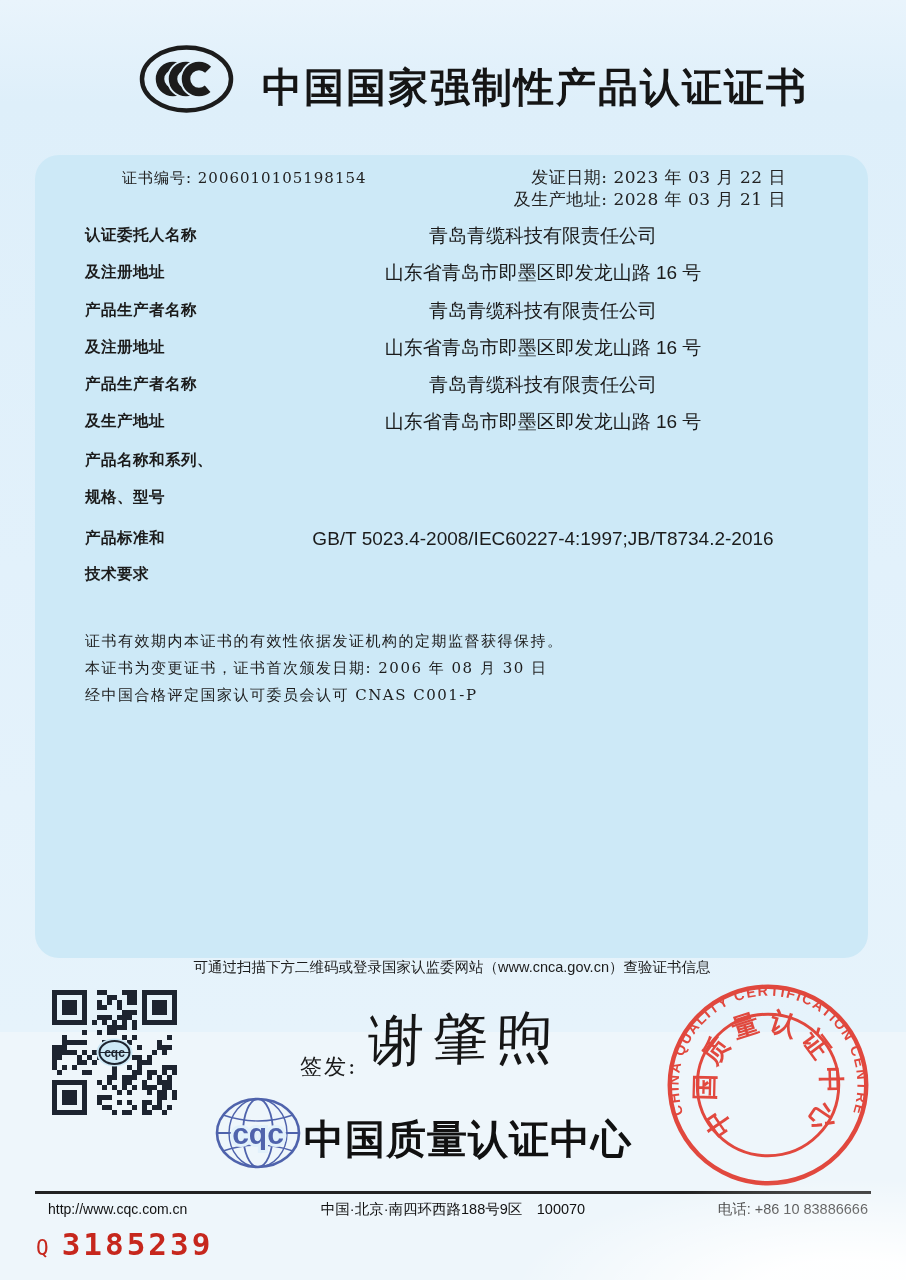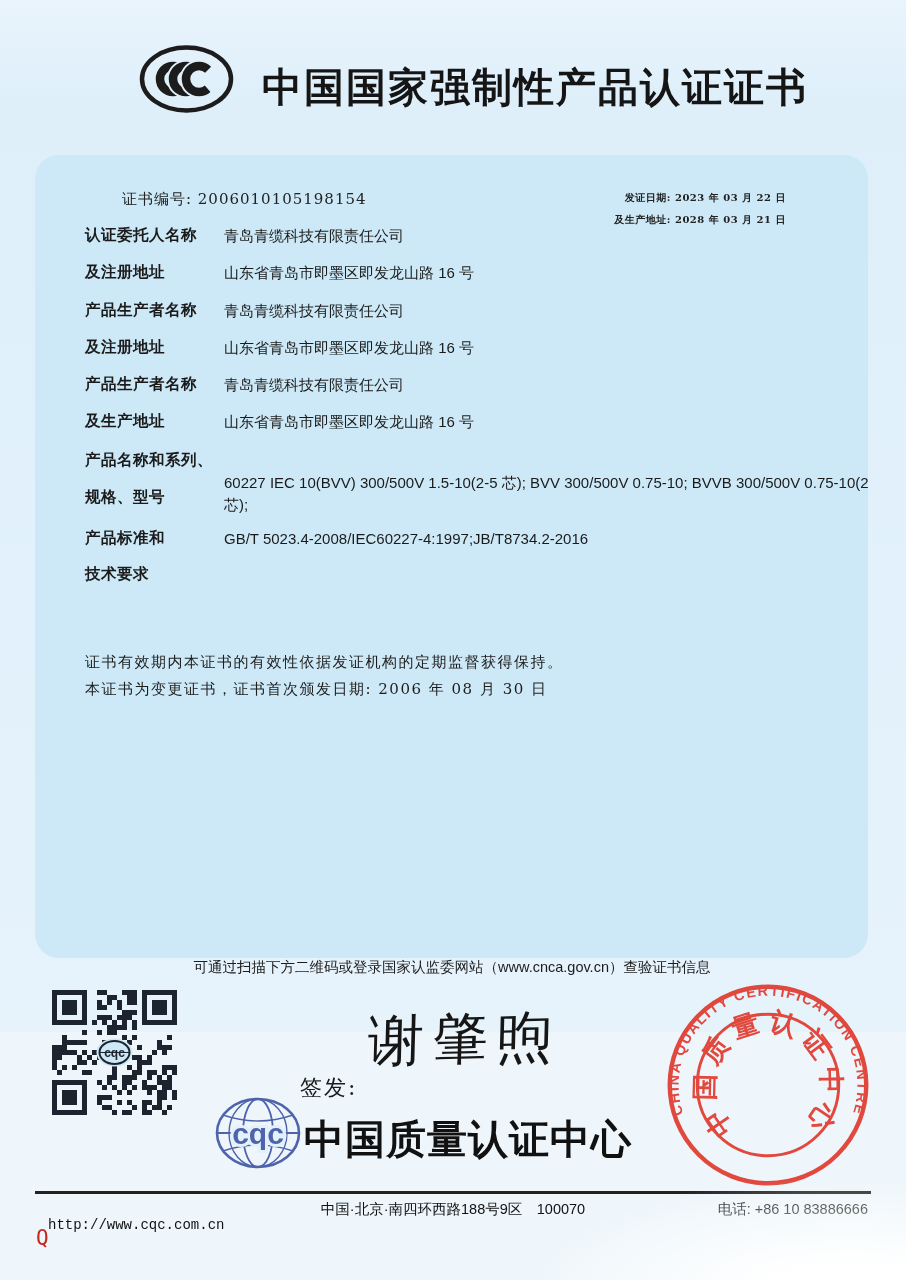--- a/index.html
+++ b/index.html
@@ -7,35 +7,35 @@
   .page{position:relative;width:906px;height:1032px;
         background:linear-gradient(180deg,#e9f4fc 0%,#deeffa 10%,#e2f1fb 55%,#e6f3fb 100%);
         font-family:"Liberation Sans",sans-serif;color:#1b1b1b;}
   .panel{position:absolute;left:35px;top:155px;width:833px;height:803px;
          background:#cde9f7;border-radius:24px;}
   .abs{position:absolute;}
   
   .title{position:absolute;left:262px;top:60px;font-size:40px;font-weight:700;
          letter-spacing:2px;color:#151515;margin:0;}
   
-  .kai{font-family:"DejaVu Serif",serif;margin-top:21px;}
+  .kai{font-family:"DejaVu Serif",serif;}
   .certno{left:122px;top:169px;font-size:15px;letter-spacing:1px;color:#222;}
-  .dates{left:483px;top:166px;width:303px;text-align:right;font-size:10px;
-         font-weight:700;line-height:22px;color:#222;letter-spacing:0.5px;}
+  .dates{left:483px;top:166px;width:303px;text-align:right;font-size:17px;
+         font-weight:400;line-height:22px;color:#222;letter-spacing:0.5px;}
   
   .flabel{left:85px;font-size:15.5px;font-weight:700;letter-spacing:0.5px;}
-  .fvalue{left:224px;font-size:15px;width:652px;line-height:21.5px;}
+  .fvalue{left:217px;font-size:19px;width:652px;line-height:21.5px;text-align:center;}
   .stmt{left:85px;font-size:15px;letter-spacing:1.5px;color:#1d1d1d;}
   .note{left:0;right:2px;top:958px;text-align:center;font-size:14.5px;color:#1c1c1c;}
   .signlabel{left:300px;top:1052px;font-size:22px;letter-spacing:2px;}
   .signame{left:368px;top:1002px;font-size:56px;letter-spacing:8px;color:#161616;
            font-family:"DejaVu Serif",serif;transform:rotate(-1.5deg) skewX(-3deg);}
   .issuer-name{left:304px;top:1112px;font-size:40px;font-weight:600;letter-spacing:1px;color:#111;}
   .rule{left:35px;top:1191px;width:836px;height:3px;background:#222;}
-  .f-web{left:48px;top:1201px;font-size:14px;font-family:Liberation Mono, monospace;color:#111;margin-top:16px;}
+  .f-web{left:48px;top:1201px;font-size:14px;font-family:Liberation Sans, sans-serif;color:#111;}
   .f-addr{left:0;right:0;top:1200px;text-align:center;font-size:14.5px;font-weight:500;color:#111;}
   .f-phone{right:38px;top:1200px;font-size:14.5px;font-weight:500;color:#111;}
   .serial{left:36px;top:1226px;display:flex;align-items:baseline;gap:13px;
           color:#c6271d;font-family:"DejaVu Sans Mono",monospace;}
   .serial .q{font-size:21px;}
   .serial .num{font-size:31px;font-weight:700;letter-spacing:3px;}
   .stamp{opacity:0.92;}
   .wave{left:520px;top:1180px;width:386px;height:100px;pointer-events:none;
         background:radial-gradient(ellipse at 85% 110%,rgba(255,255,255,0.95) 20%,rgba(255,255,255,0) 72%);}
 </style>
@@ -77,28 +77,28 @@
   <div class="abs fvalue" style="top:300px">青岛青缆科技有限责任公司</div>
   <div class="abs fvalue" style="top:337px">山东省青岛市即墨区即发龙山路 16 号</div>
 
   <div class="abs flabel" style="top:374px">产品生产者名称</div>
   <div class="abs flabel" style="top:411px">及生产地址</div>
   <div class="abs fvalue" style="top:374px">青岛青缆科技有限责任公司</div>
   <div class="abs fvalue" style="top:411px">山东省青岛市即墨区即发龙山路 16 号</div>
 
   <div class="abs flabel" style="top:450px">产品名称和系列、</div>
   <div class="abs flabel" style="top:487px">规格、型号</div>
-  <div class="abs fvalue" style="top:472px">60227 IEC 10(BVV) 300/500V 1.5-10(2-5 芯); BVV 300/500V 0.75-10; BVVB 300/500V 0.75-10(2 芯);</div>
 
   <div class="abs flabel" style="top:528px">产品标准和</div>
   <div class="abs flabel" style="top:564px">技术要求</div>
   <div class="abs fvalue" style="top:528px">GB/T 5023.4-2008/IEC60227-4:1997;JB/T8734.2-2016</div>
 
   <div class="abs kai stmt" style="top:632px">证书有效期内本证书的有效性依据发证机构的定期监督获得保持。</div>
   <div class="abs kai stmt" style="top:659px">本证书为变更证书，证书首次颁发日期: 2006 年 08 月 30 日</div>
+  <div class="abs kai stmt" style="top:686px">经中国合格评定国家认可委员会认可 CNAS C001-P</div>
 
   <div class="abs note">可通过扫描下方二维码或登录国家认监委网站（www.cnca.gov.cn）查验证书信息</div>
 
   <svg id="qr" class="abs" style="left:52px;top:990px" width="125" height="125" viewBox="0 0 125 125">
       <rect x="0" y="0" width="5" height="5" fill="#1d2430"></rect>
       <rect x="5" y="0" width="5" height="5" fill="#1d2430"></rect>
       <rect x="10" y="0" width="5" height="5" fill="#1d2430"></rect>
       <rect x="15" y="0" width="5" height="5" fill="#1d2430"></rect>
       <rect x="20" y="0" width="5" height="5" fill="#1d2430"></rect>
       <rect x="25" y="0" width="5" height="5" fill="#1d2430"></rect>
@@ -399,16 +399,17 @@
       <textPath href="#arcInner" startOffset="50%" text-anchor="middle">中国质量认证中心</textPath>
     </text>
   </svg>
 
   <div class="abs rule"></div>
   <div class="abs f-web">http://www.cqc.com.cn</div>
   <div class="abs f-addr">中国·北京·南四环西路188号9区　100070</div>
   <div class="abs f-phone">电话: +86 10 83886666</div>
   <div class="abs serial">
     <span class="q">Q</span>
+    <span class="num">3185239</span>
   </div>
 
   <div class="abs wave"></div>
 </div>
 
 </body></html>

